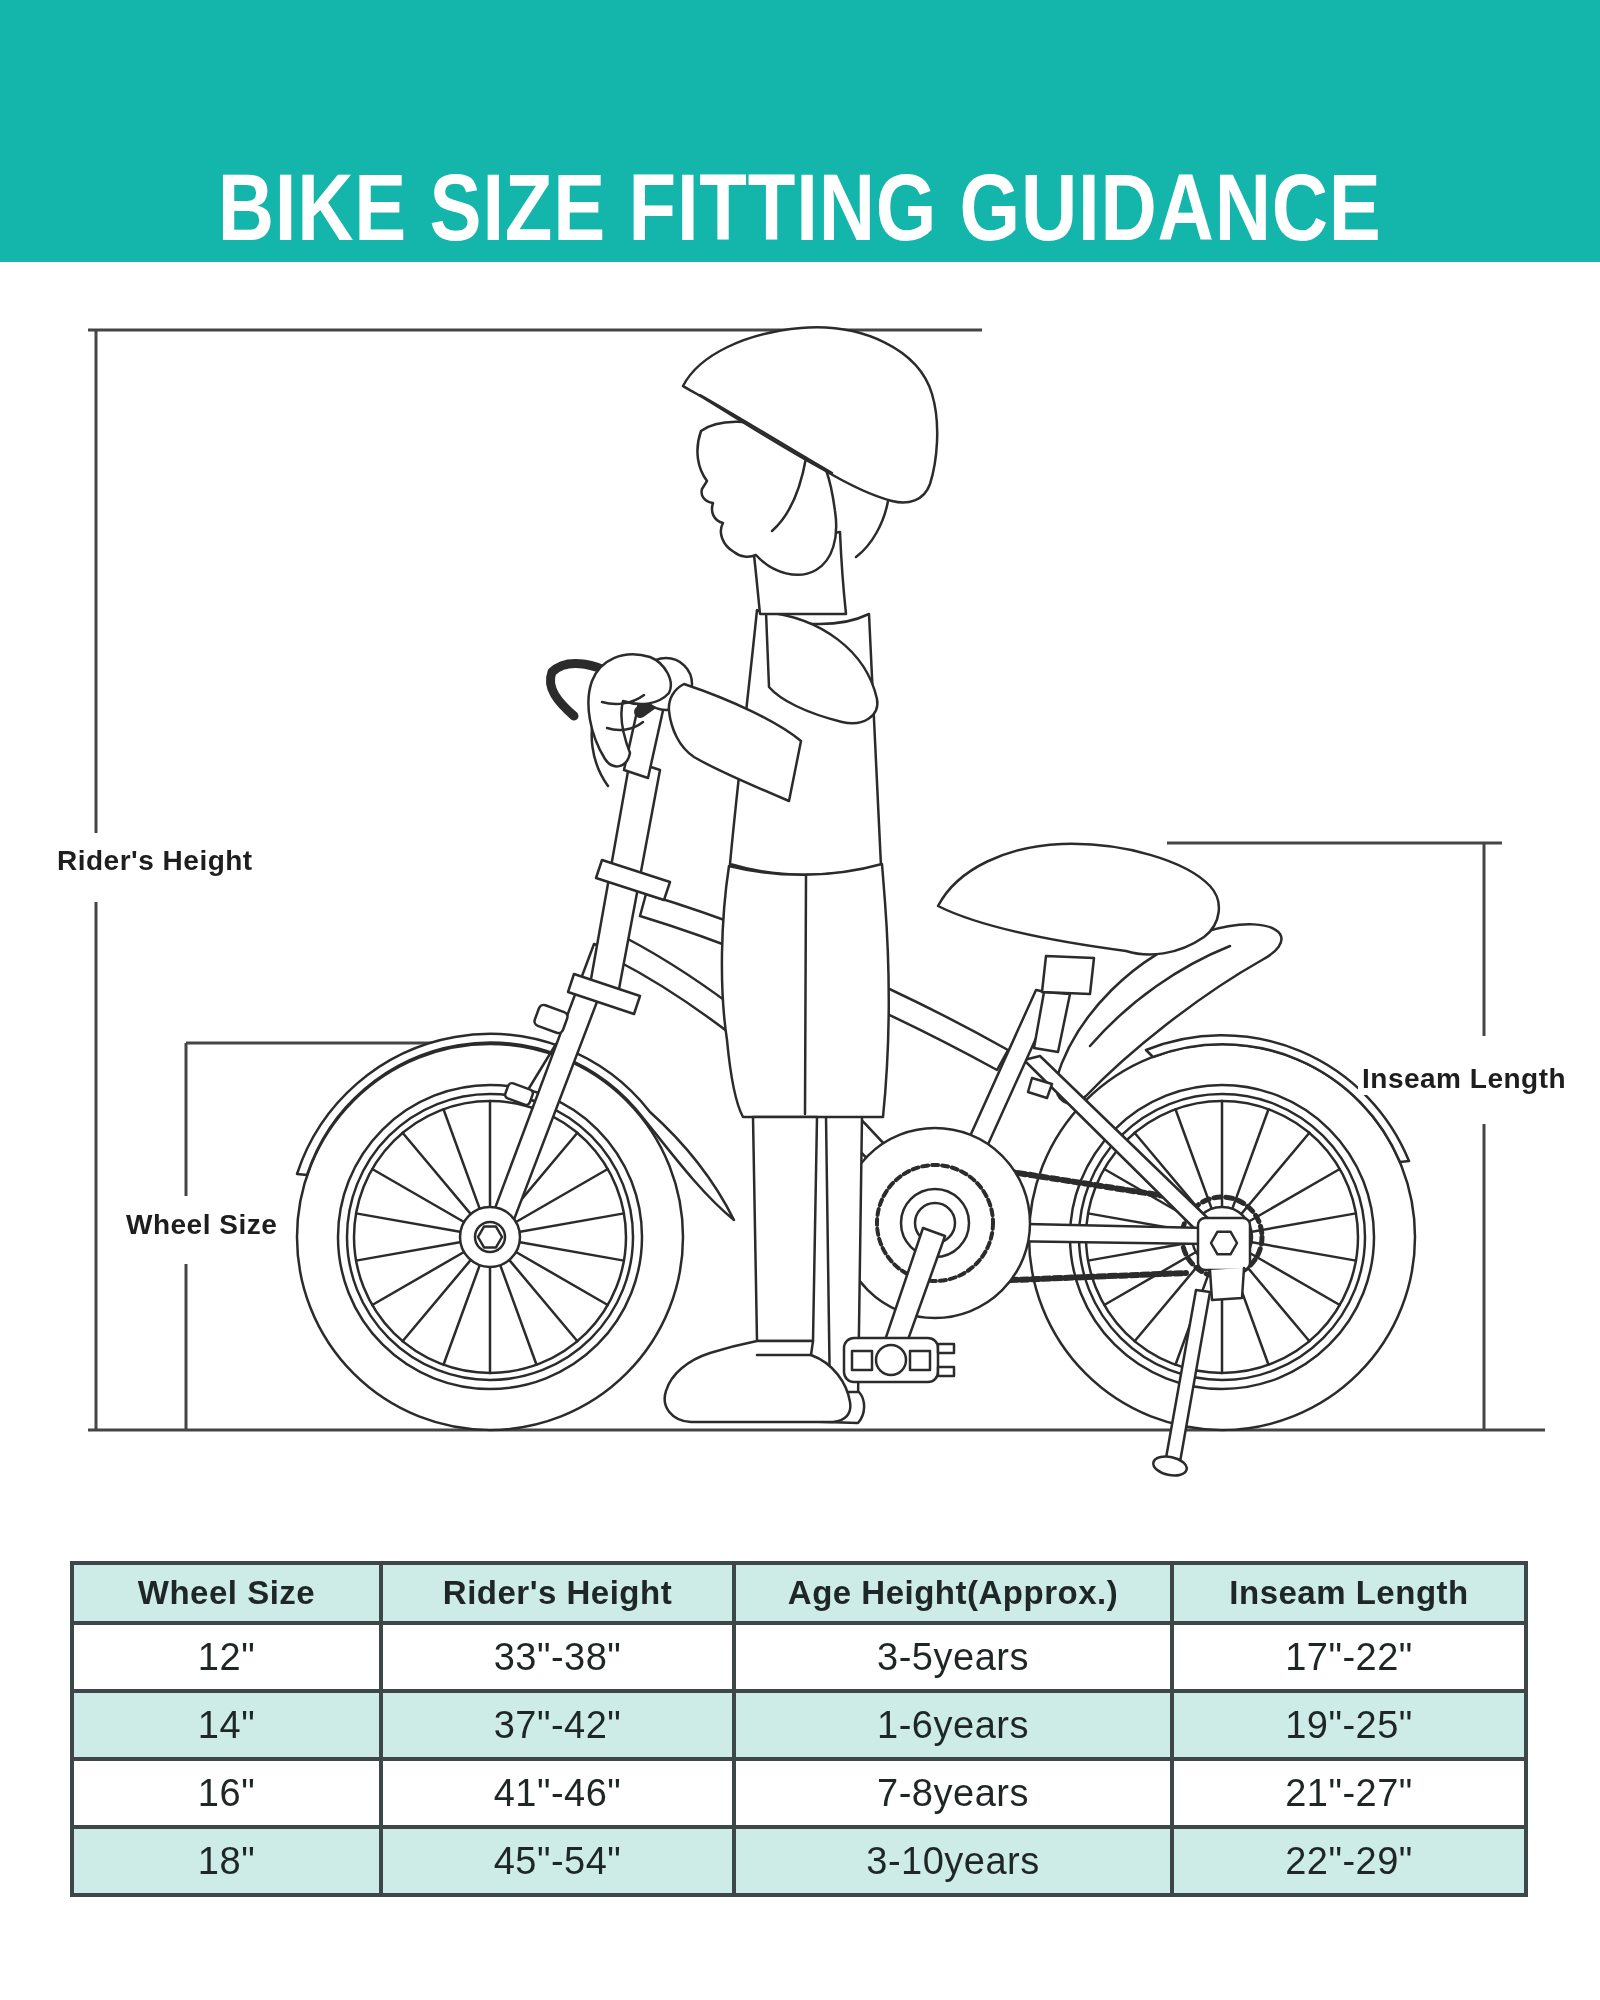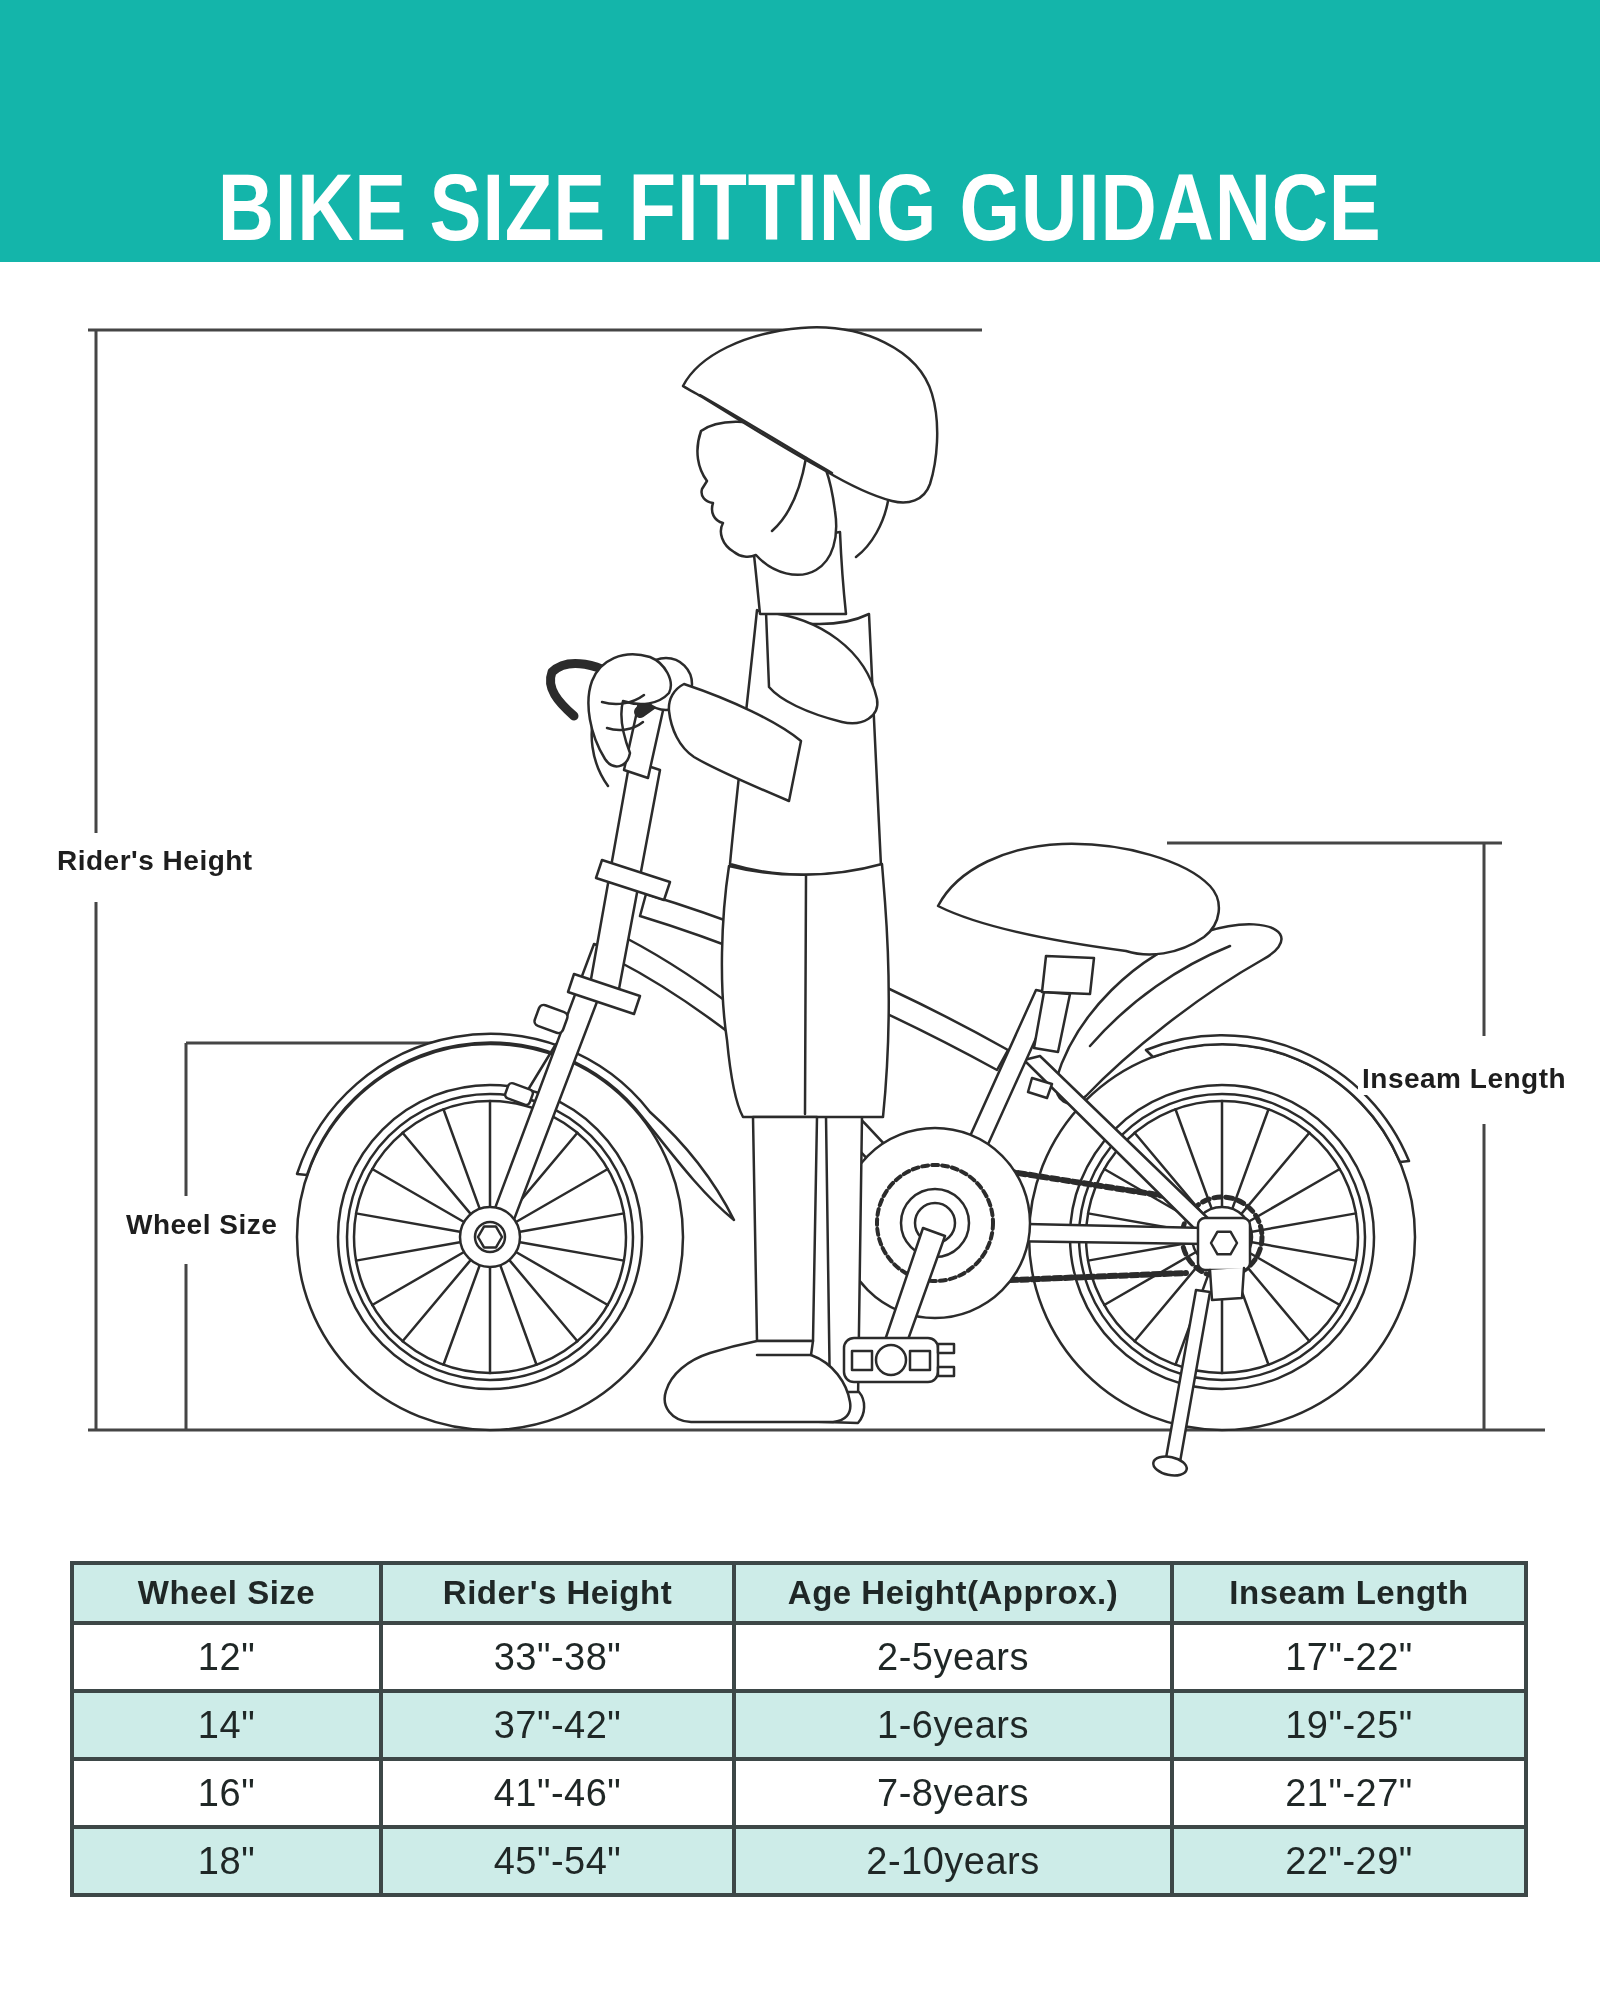--- a/index.html
+++ b/index.html
@@ -224,35 +224,35 @@
       <th>Wheel Size</th>
       <th>Rider's Height</th>
       <th>Age Height(Approx.)</th>
       <th>Inseam Length</th>
     </tr>
   </thead>
   <tbody>
     <tr>
       <td>12"</td>
       <td>33"-38"</td>
-      <td>2-5years</td>
+      <td>3-5years</td>
       <td>17"-22"</td>
     </tr>
     <tr class="mint">
       <td>14"</td>
       <td>37"-42"</td>
       <td>1-6years</td>
       <td>19"-25"</td>
     </tr>
     <tr>
       <td>16"</td>
       <td>41"-46"</td>
       <td>7-8years</td>
       <td>21"-27"</td>
     </tr>
     <tr class="mint">
       <td>18"</td>
       <td>45"-54"</td>
-      <td>2-10years</td>
+      <td>3-10years</td>
       <td>22"-29"</td>
     </tr>
   </tbody>
 </table>
 
 </body></html>

